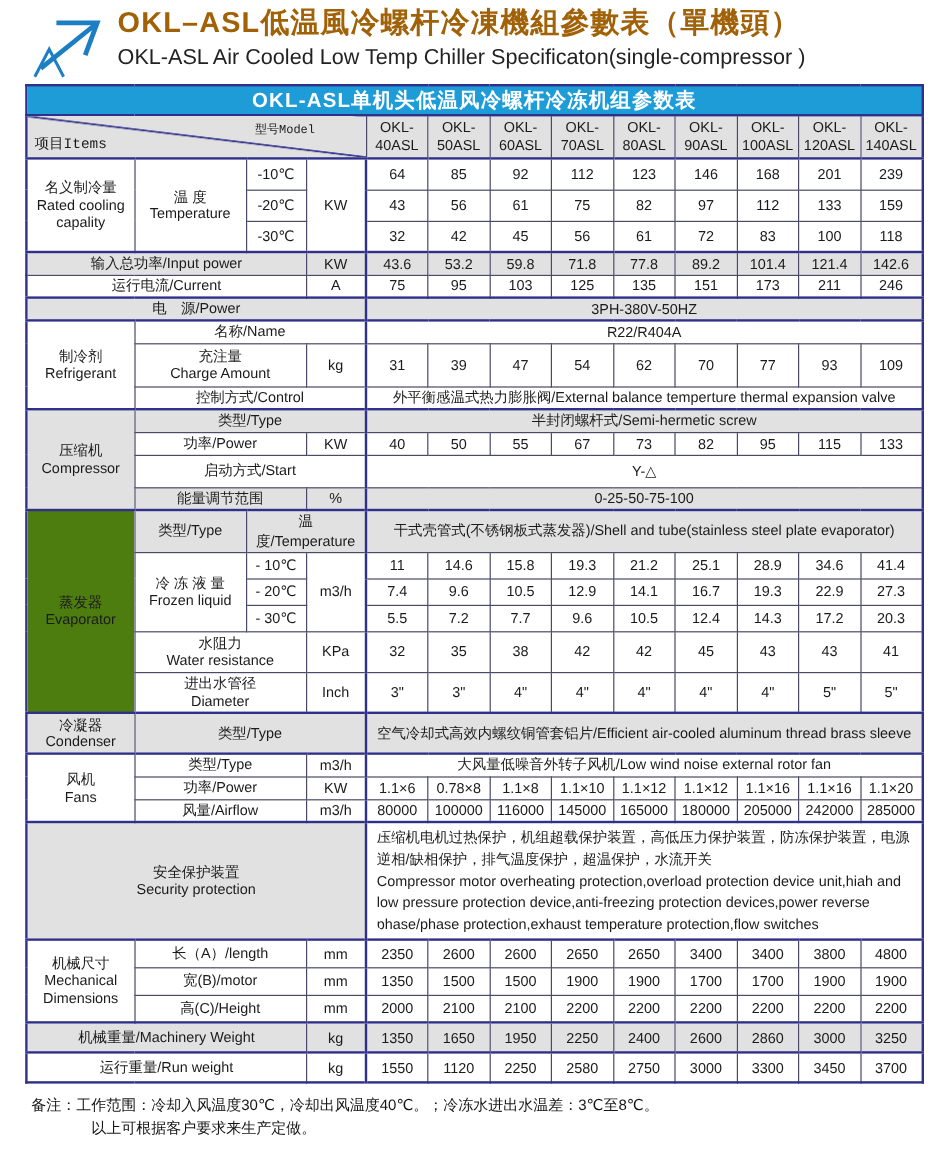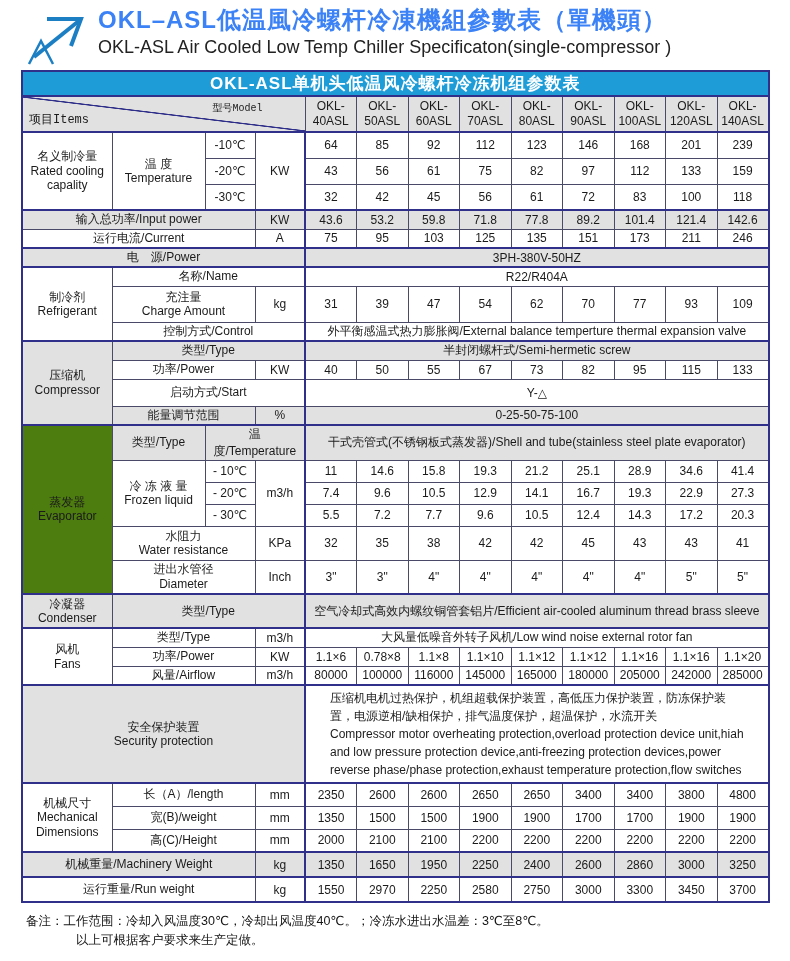--- a/index.html
+++ b/index.html
@@ -4,35 +4,35 @@
 <style>
   :root{
     --banner:#1E9CD8; --shade:#E1E1E1; --border:#4A4A68; --strong:#30308A; --logo:#1C7FC4;
   }
   *{box-sizing:border-box;}
   html,body{margin:0;padding:0;}
   body{width:790px;height:961px;background:#fff;font-family:"Liberation Sans","DejaVu Sans",sans-serif;color:#1b1b1b;overflow:hidden;}
   .doc-header{display:flex;align-items:flex-start;margin:6px 0 4px 26px;}
   .logo{color:var(--logo);flex:0 0 auto;margin-top:4px;}
   .titles{margin-left:10px;}
-  .title-cn{font-size:24px;font-weight:700;letter-spacing:1px;color:#3b82f6;line-height:1.15;}
+  .title-cn{font-size:24px;font-weight:700;letter-spacing:1px;color:#a16207;line-height:1.15;}
   .title-en{font-size:18px;font-weight:400;color:#222;line-height:1.25;margin-top:2px;}
   table{border-collapse:collapse;table-layout:fixed;width:747px;margin-left:21px;border:2px solid var(--strong);font-size:12px;}
   td{border:1px solid var(--border);padding:0 2px;text-align:center;vertical-align:middle;overflow:hidden;}
   tr.sec > td{border-top:2px solid var(--strong);}
   td.first-val,td.mdata,td.mdata-left{border-left:2px solid var(--strong);margin-left:48px;}
   tr.shade > td, td.shade{background:var(--shade);}
   td.banner{background:var(--banner);color:#fff;font-size:17px;font-weight:600;letter-spacing:1px;border:2px solid var(--strong);}
   td.corner{position:relative;background-color:var(--shade);background-image:linear-gradient(to bottom left,rgba(0,0,0,0) calc(50% - 1px),var(--strong) calc(50% - 0.4px),var(--strong) calc(50% + 0.4px),rgba(0,0,0,0) calc(50% + 1px));font-family:Liberation Mono, monospace;}
   .corner-items{position:absolute;left:6px;bottom:3px;font-size:12px;}
   .corner-model{position:absolute;right:42px;top:4px;font-size:10px;}
   .lbl2 div{line-height:1.2;}
   td.model div{line-height:1.25;}
   td.nowrap{white-space:nowrap;}
-  td.mdata-left{text-align:left;padding:3px 24px;line-height:1.5;border-radius:31px;}
+  td.mdata-left{text-align:left;padding:3px 8px;line-height:1.5;border-radius:31px;}
   .notes{margin:9px 0 0 26px;font-size:12.5px;line-height:1.5;color:#151515;}
   .notes .ind{padding-left:50px;}
 </style>
 </head>
 <body>
 
 <div class="doc-header">
   <svg class="logo" width="62" height="56" viewBox="0 0 62 56" fill="none" stroke="currentColor">
     <path d="M8 47 L54 10" stroke-width="4"></path>
     <path d="M21 9 L55 9 L45 36" stroke-width="4" fill="none"></path>
@@ -396,21 +396,21 @@
         <td class="val">2600</td>
         <td class="val">2600</td>
         <td class="val">2650</td>
         <td class="val">2650</td>
         <td class="val">3400</td>
         <td class="val">3400</td>
         <td class="val">3800</td>
         <td class="val">4800</td>
       </tr>
   <tr style="height:23px">
-    <td colspan="2">宽(B)/weight</td>
+    <td colspan="2">宽(B)/motor</td>
     <td>mm</td>
   <td class="val first-val">1350</td>
         <td class="val">1500</td>
         <td class="val">1500</td>
         <td class="val">1900</td>
         <td class="val">1900</td>
         <td class="val">1700</td>
         <td class="val">1700</td>
         <td class="val">1900</td>
         <td class="val">1900</td>
@@ -439,21 +439,21 @@
         <td class="val">2400</td>
         <td class="val">2600</td>
         <td class="val">2860</td>
         <td class="val">3000</td>
         <td class="val">3250</td>
       </tr>
   <tr class="sec" style="height:25px">
     <td colspan="3">运行重量/Run weight</td>
     <td>kg</td>
   <td class="val first-val">1550</td>
-        <td class="val">2970</td>
+        <td class="val">1120</td>
         <td class="val">2250</td>
         <td class="val">2580</td>
         <td class="val">2750</td>
         <td class="val">3000</td>
         <td class="val">3300</td>
         <td class="val">3450</td>
         <td class="val">3700</td>
       </tr>
 </tbody>
   </table>

